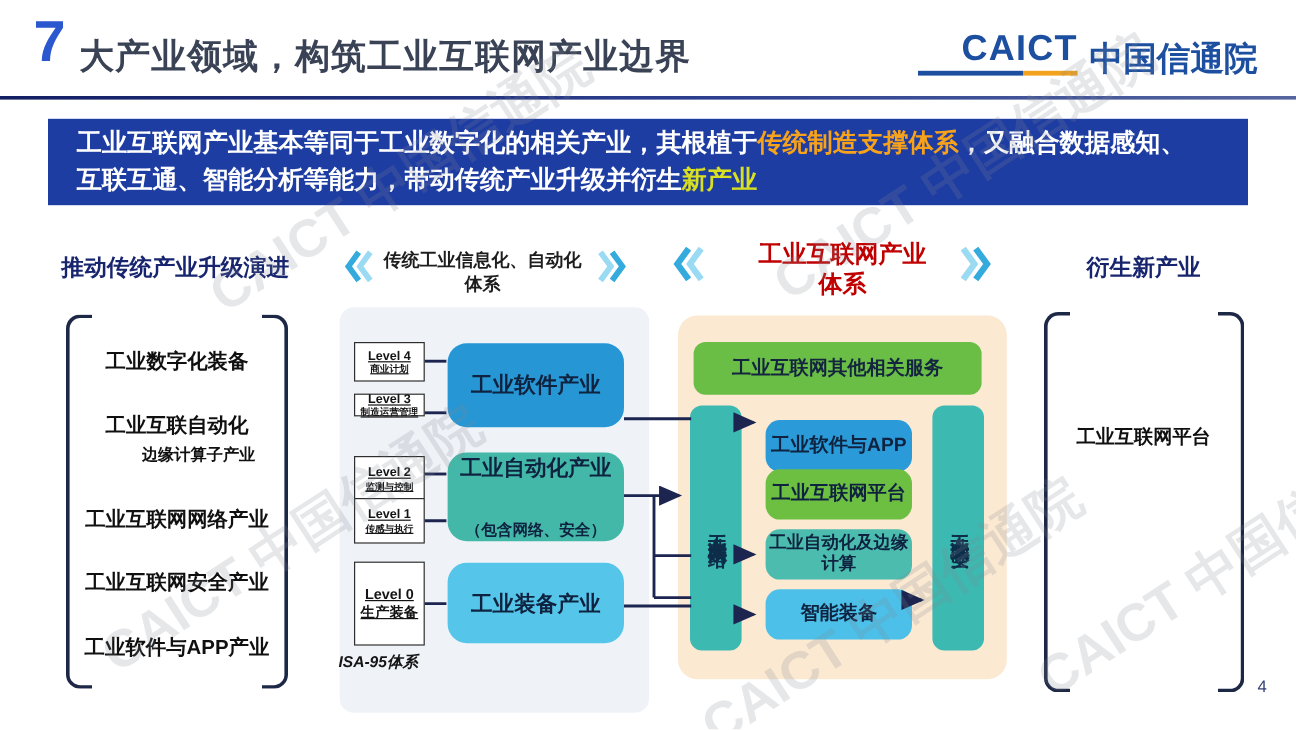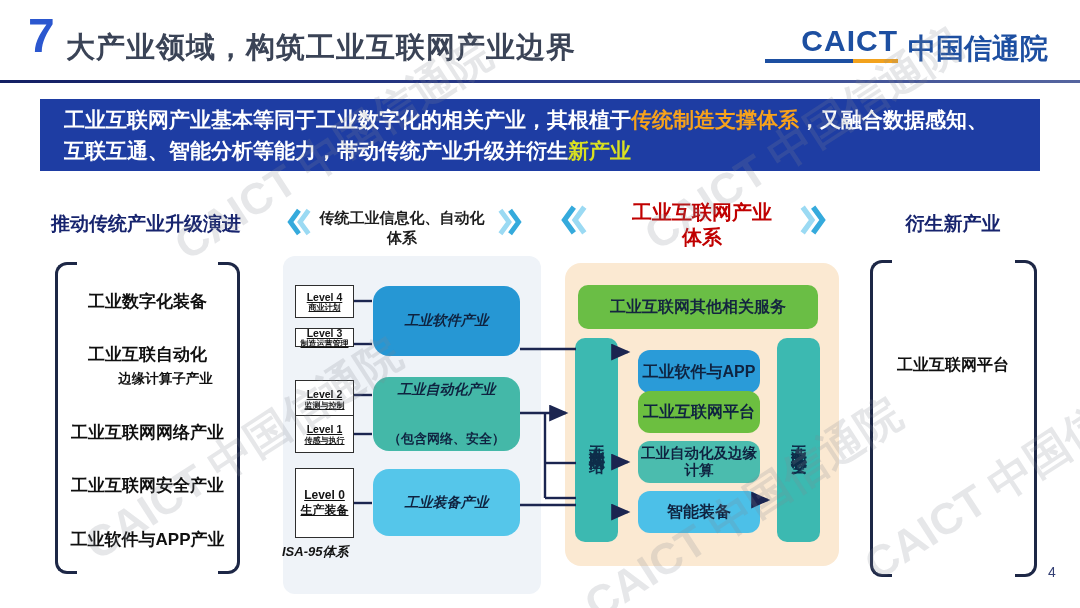--- a/index.html
+++ b/index.html
@@ -43,21 +43,21 @@
   .lvl{left:295px;width:59px;background:#ffffff;border:1.5px solid #2e2e2e;box-sizing:border-box;
        display:flex;flex-direction:column;align-items:center;justify-content:center;
        text-align:center;color:#141414;font-weight:bold;text-decoration:underline;}
   .lvl .nm{font-size:10.5px;line-height:1.2;}
   .lvl .ds{font-size:8px;line-height:1.15;}
   .lvl-big .nm,.lvl-big .ds{font-size:12px;line-height:1.25;}
   .isa{left:282px;top:543px;font-size:13px;font-weight:bold;font-style:italic;color:#141414;}
   .cbox{left:373px;width:147px;border-radius:16px;display:flex;flex-direction:column;
         align-items:center;justify-content:center;text-align:center;
         font-weight:bold;color:#0f2340;}
-  .cbox .lbl{font-size:14px;font-style:italic;}
+  .cbox .lbl{font-size:18px;}
   .cbox .sub{font-size:13px;font-weight:bold;}
   .cbox1{top:286px;height:70px;background:#2697d4;}
   .cbox2{top:377px;height:74px;background:#44b8a8;gap:31px;}
   .cbox3{top:469px;height:67px;background:#55c6ea;}
 
   
   .beige{left:565px;top:263px;width:274px;height:303px;background:#fbe9d2;border-radius:16px;}
   .topbox{left:578px;top:285px;width:240px;height:44px;background:#6abe45;border-radius:10px;
           display:flex;align-items:center;justify-content:center;
           font-size:16px;font-weight:bold;color:#14253f;}

